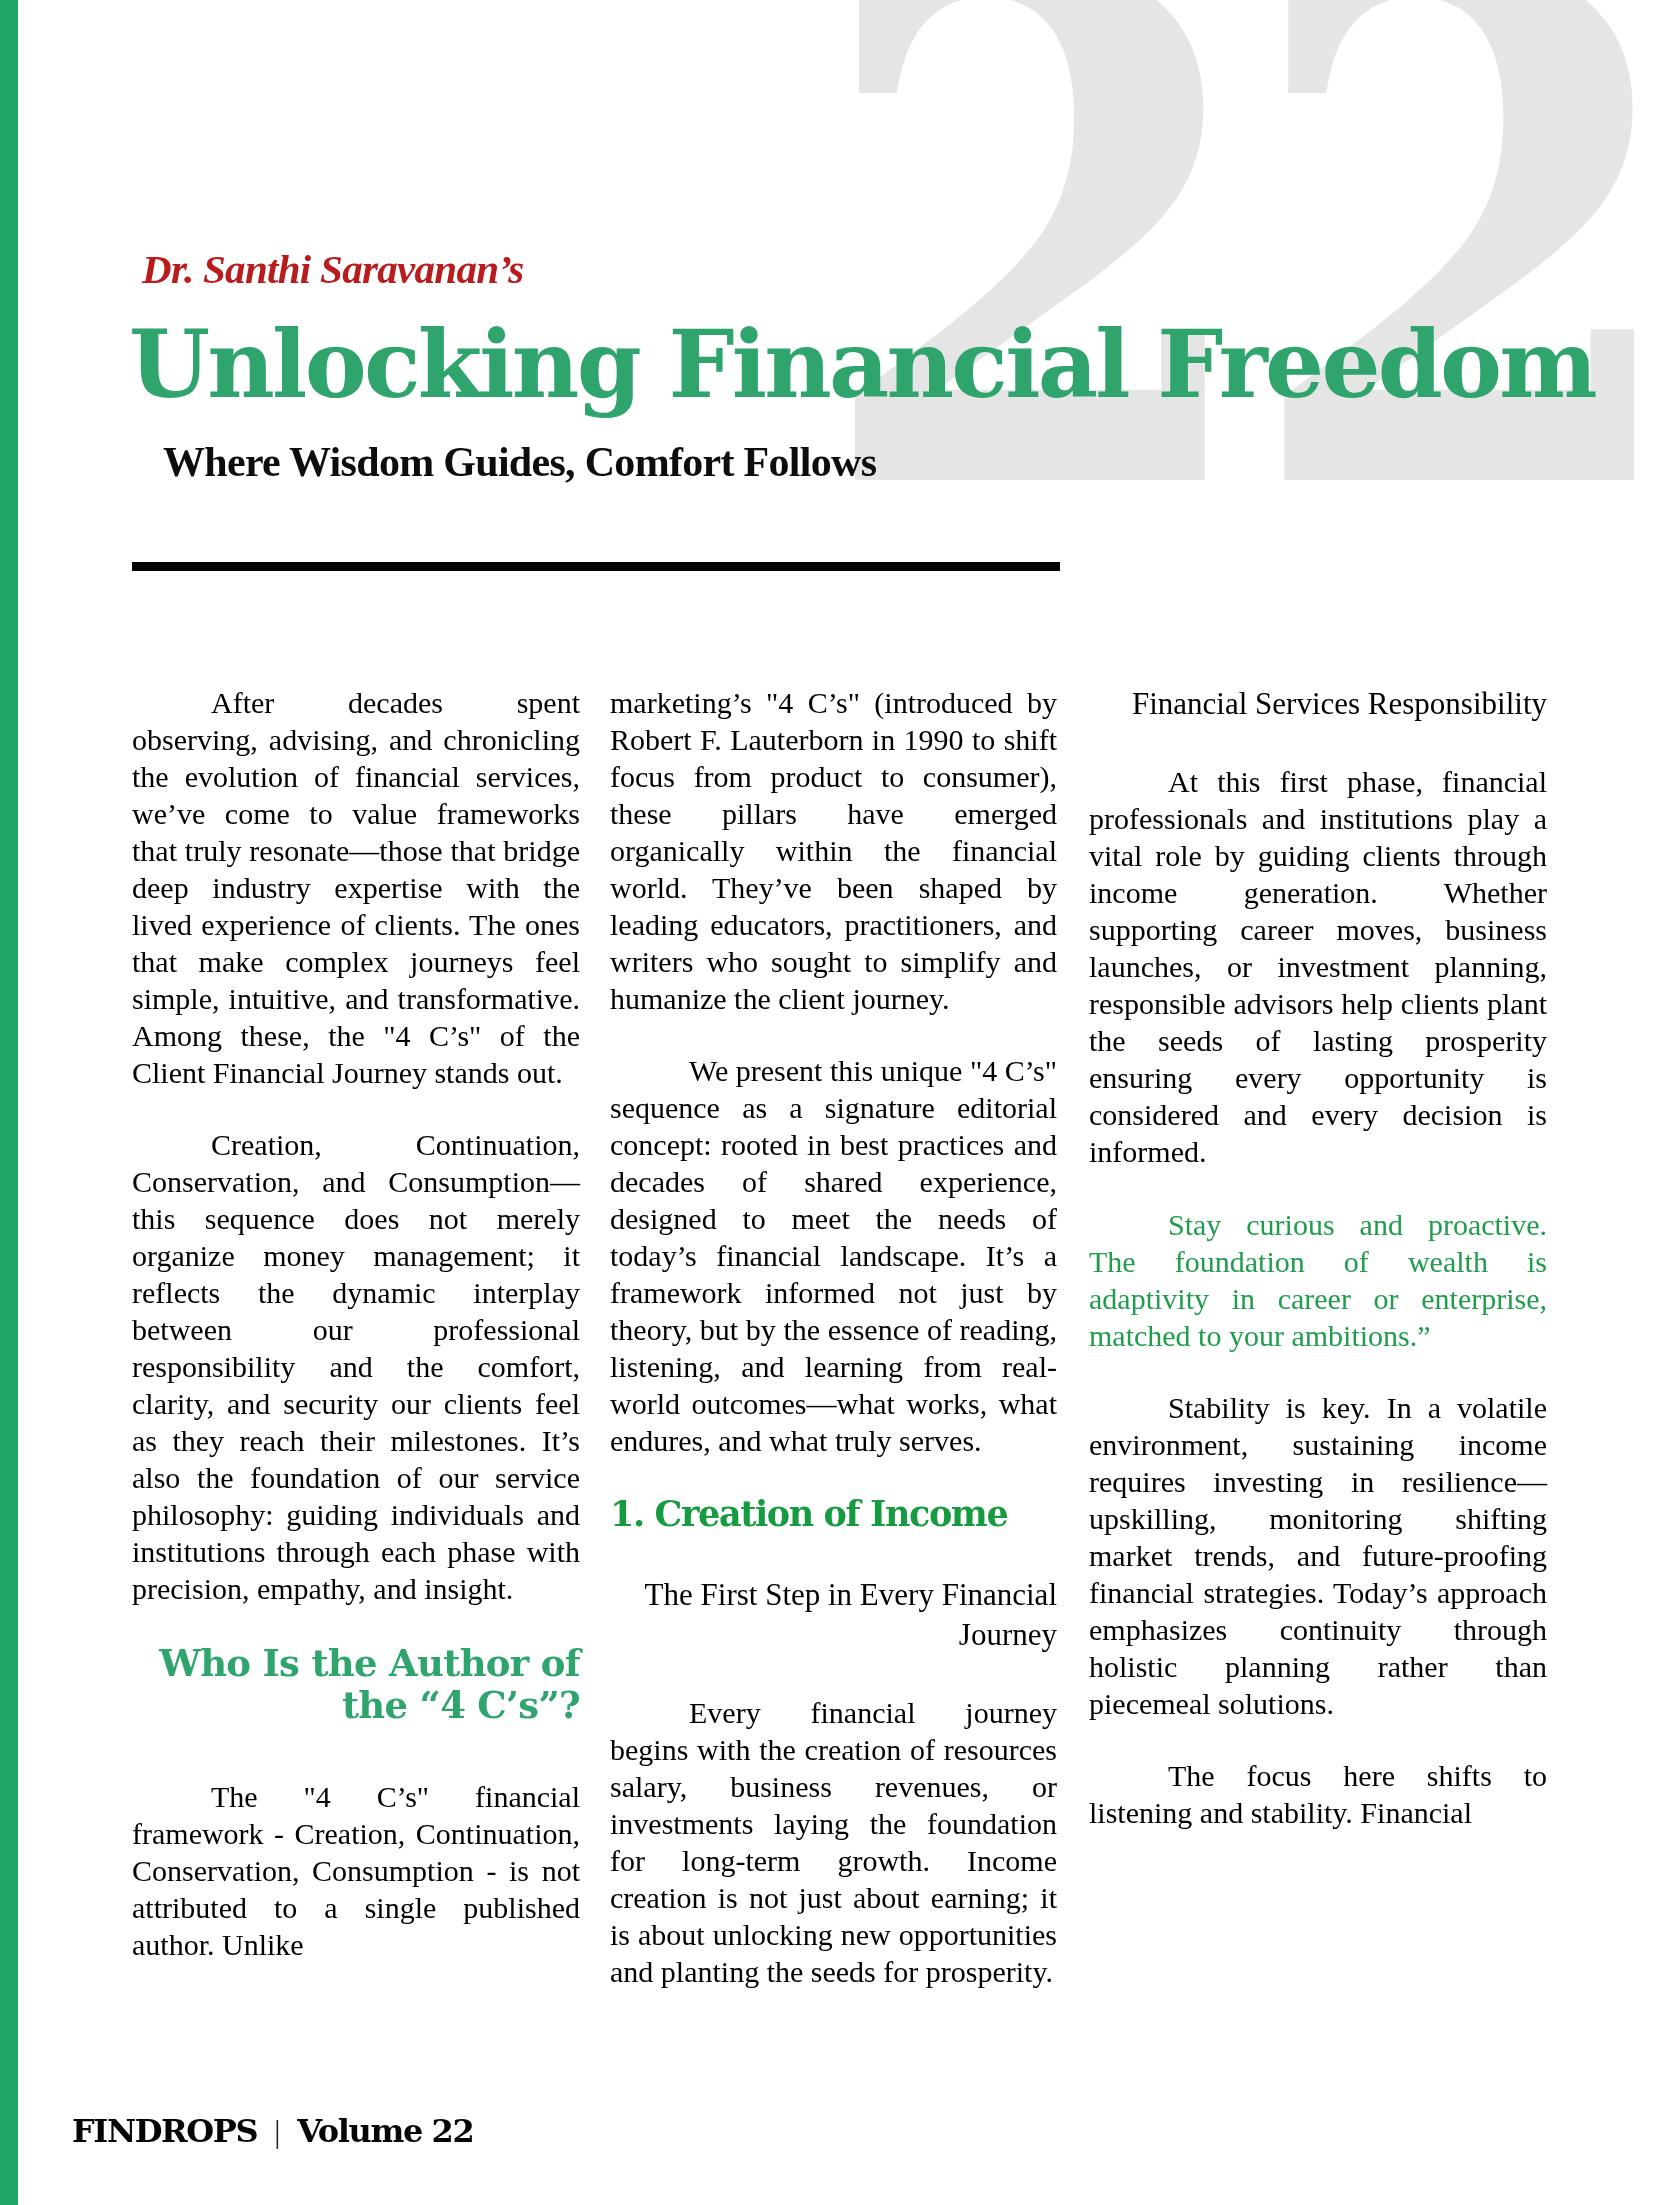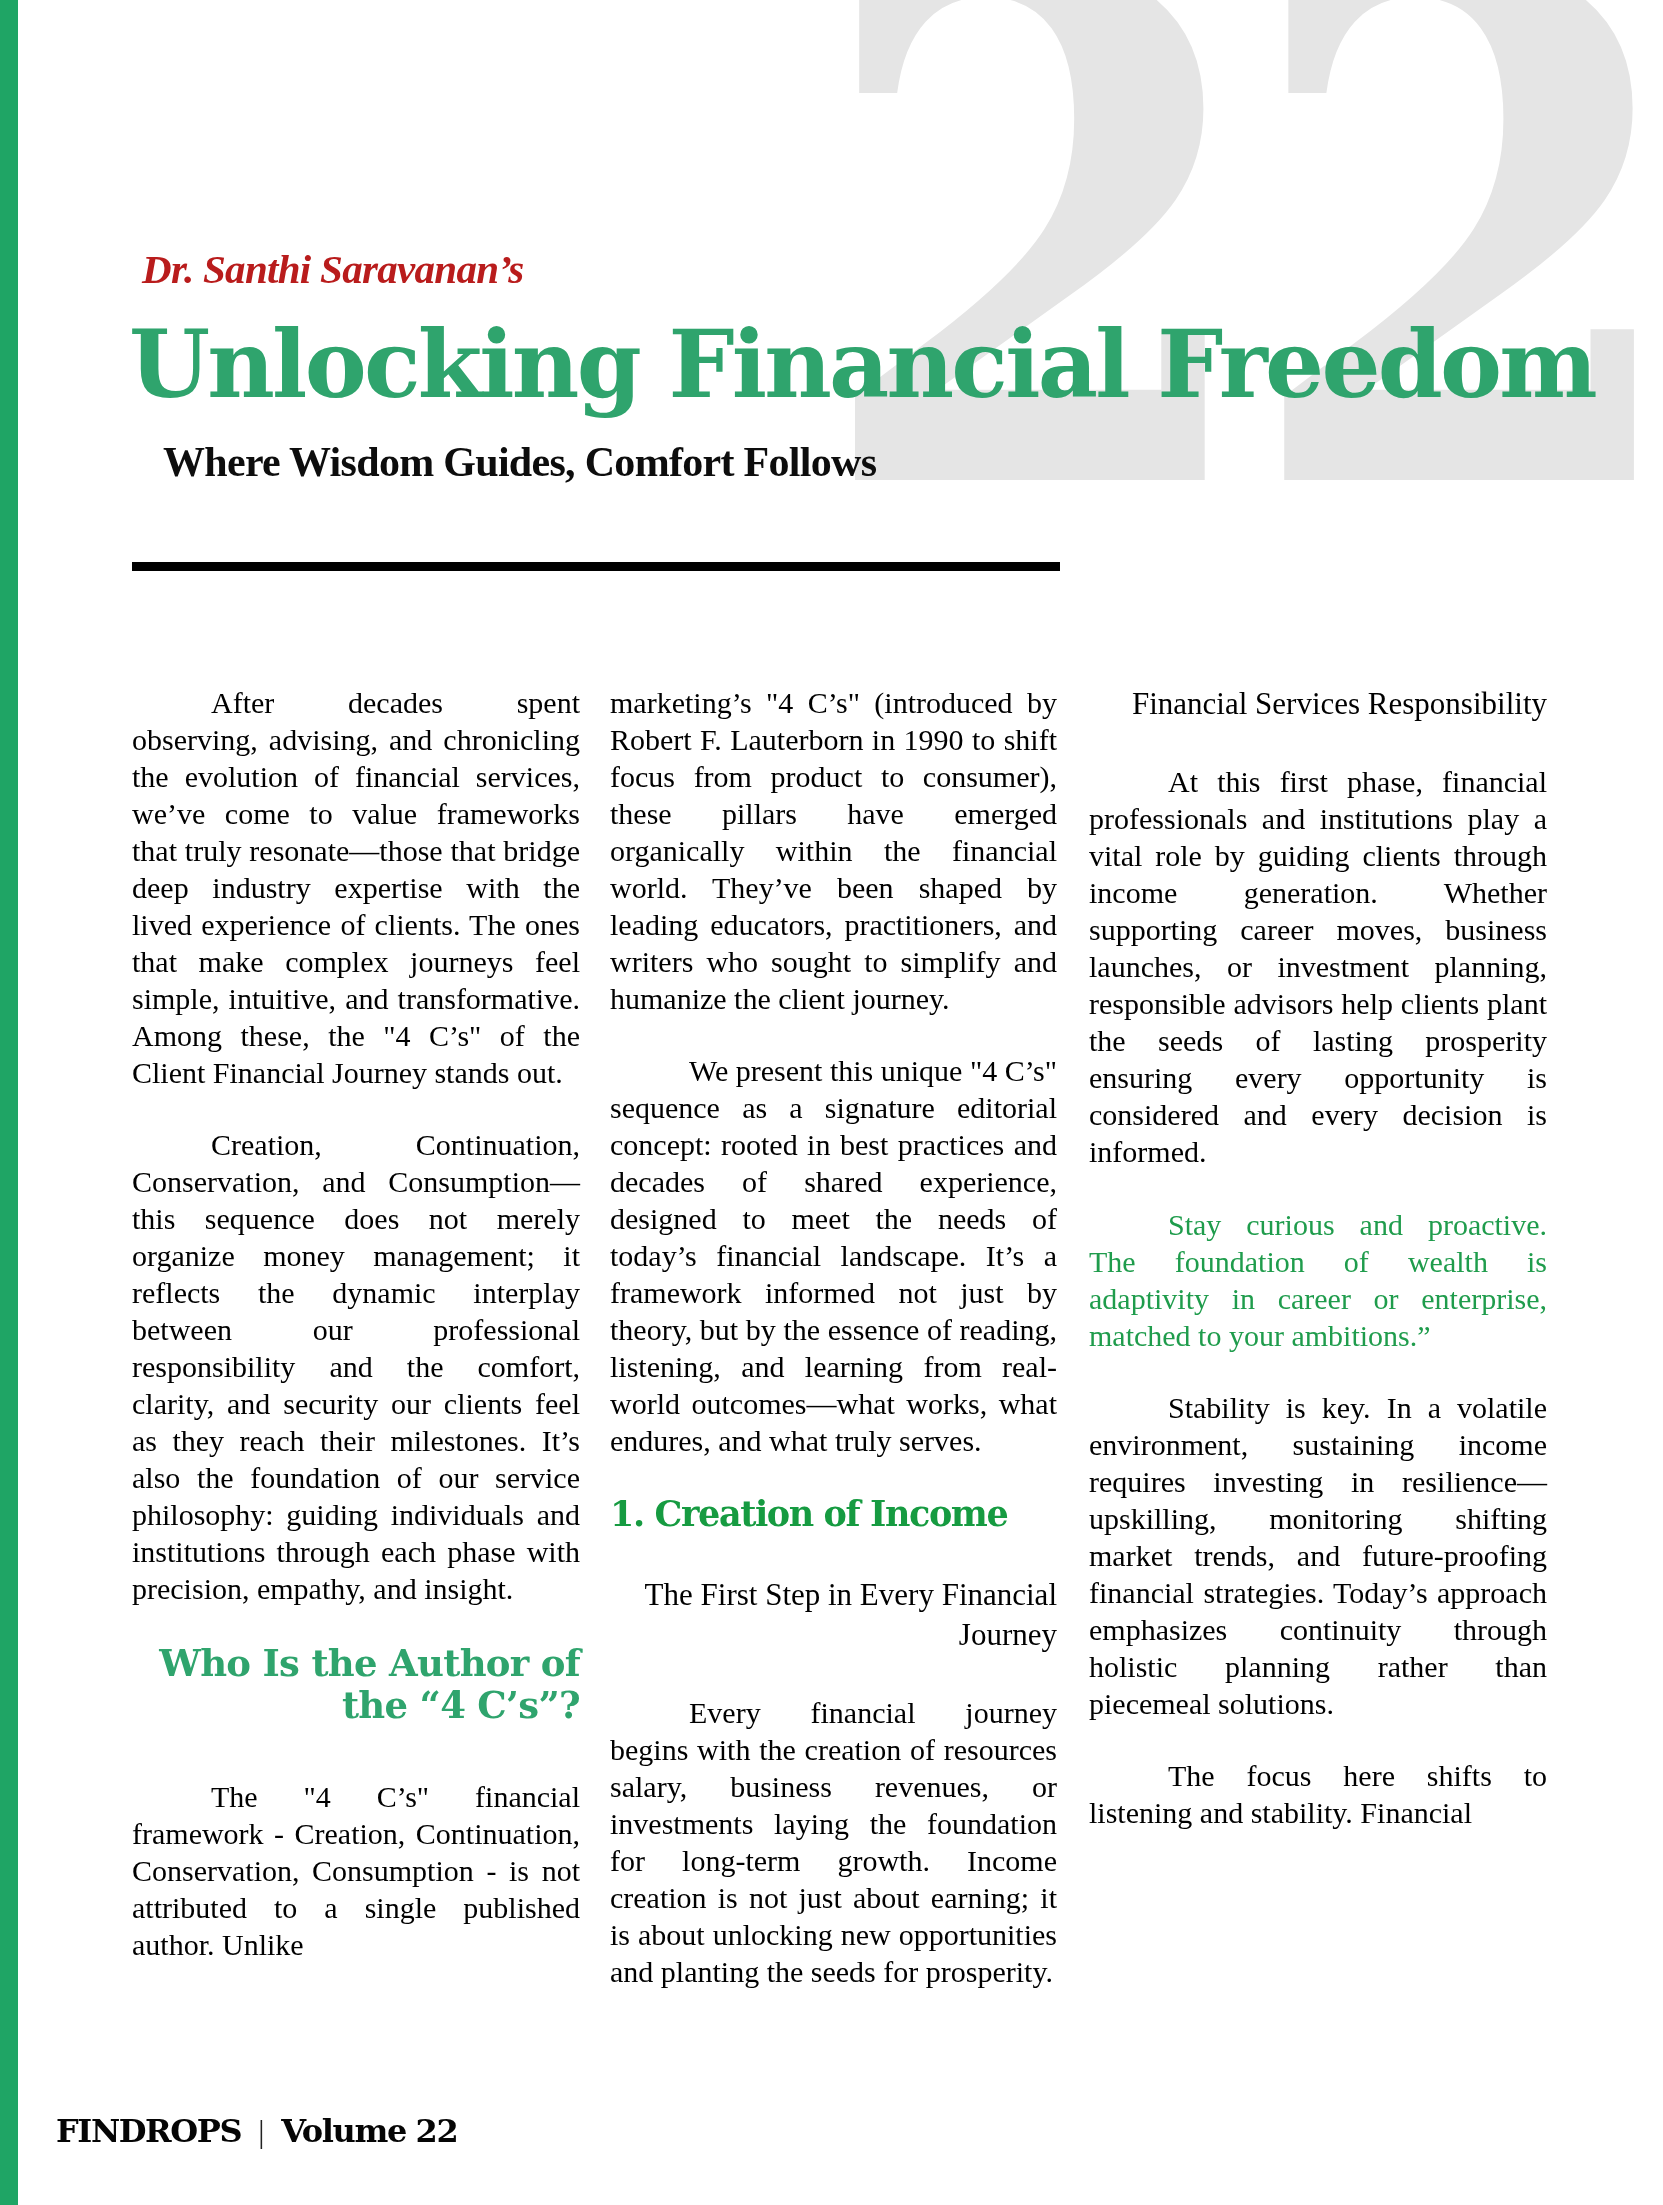--- a/index.html
+++ b/index.html
@@ -96,21 +96,21 @@
     margin:17px 0 42px 0;
   }
   .subhead{
     font-weight:400;
     text-align:right;
     text-indent:0;
     font-size:31px;line-height:40px;
     margin:0 0 39px 0;
   }
   .footer{
-    position:absolute;left:56px;top:2114px;z-index:1;
+    position:absolute;left:72px;top:2114px;z-index:1;
     font-family:"DejaVu Serif", serif;
     font-weight:700;
     font-size:32px;line-height:1.1;
     letter-spacing:-1.4px;
     color:#050505;
   }
   .footer .sep{
     font-family:"Liberation Serif", serif;
     font-weight:400;
     letter-spacing:0;

